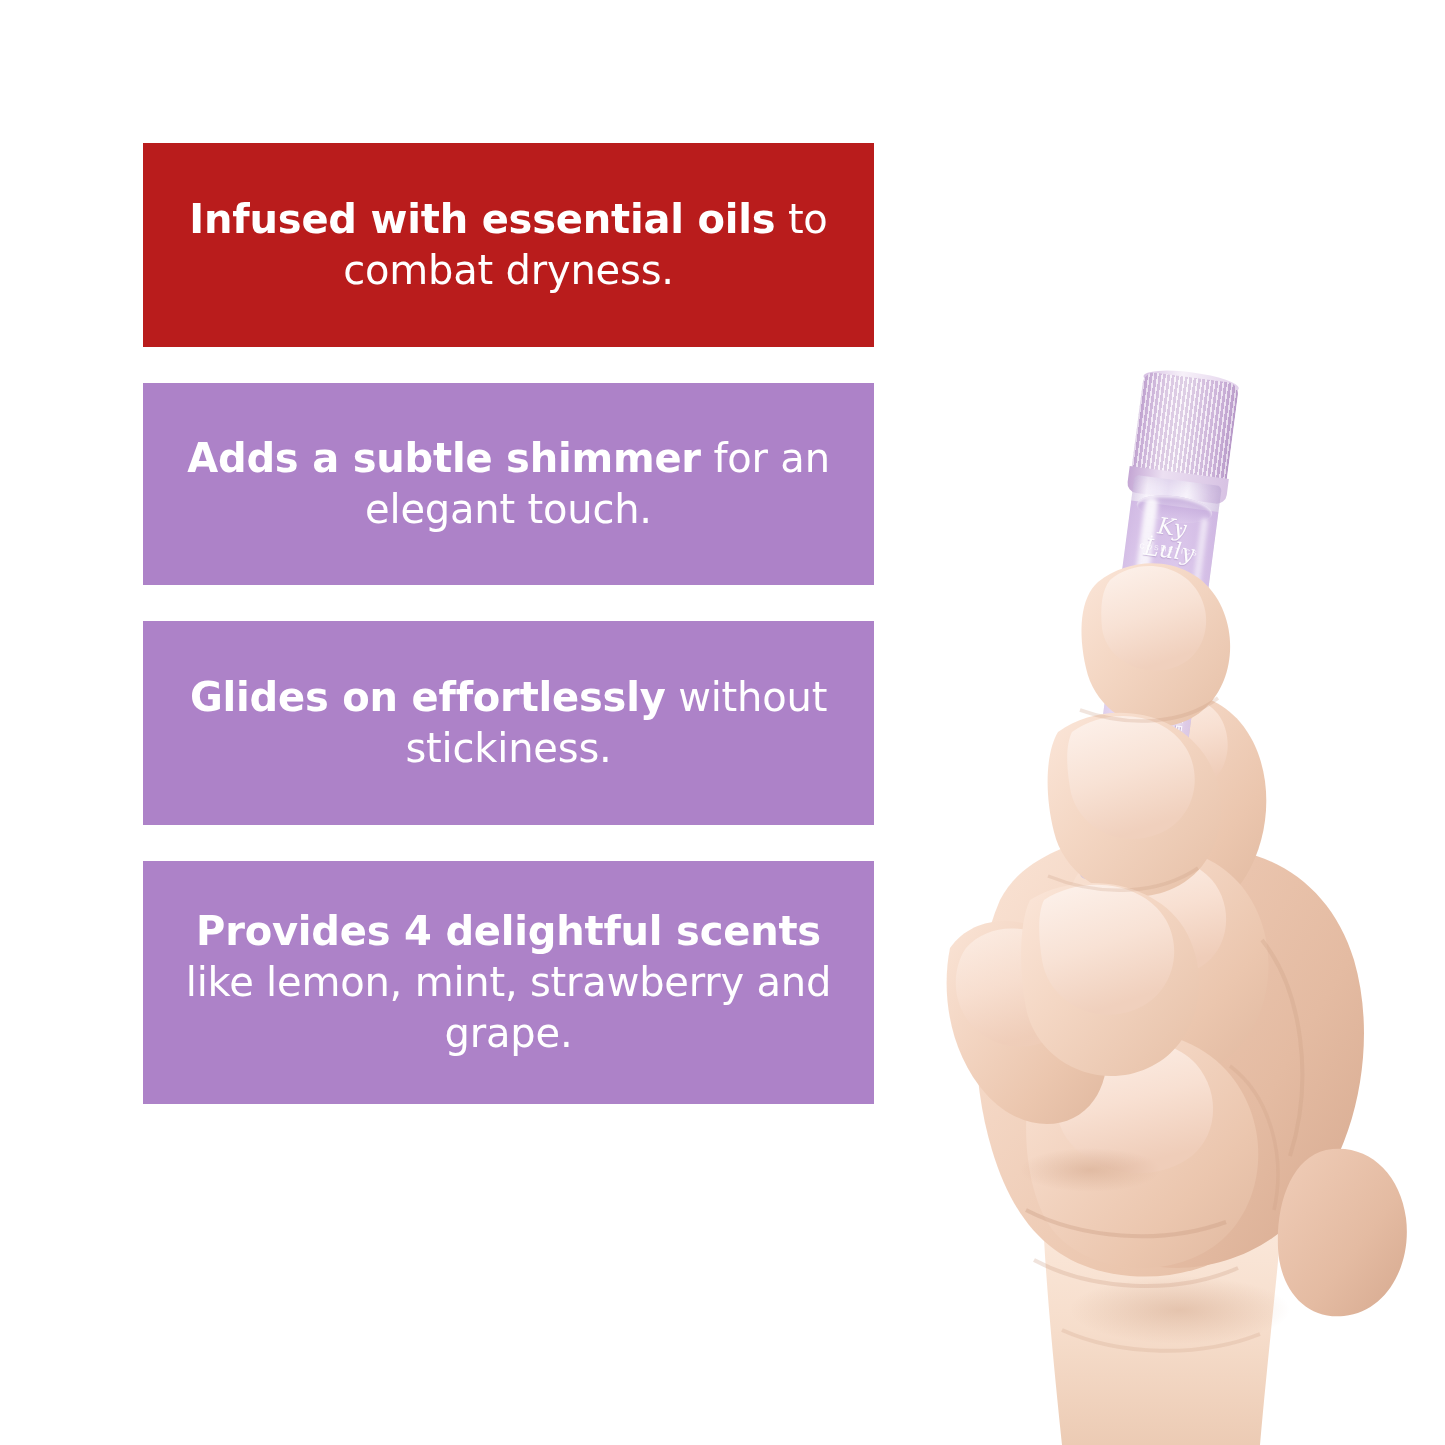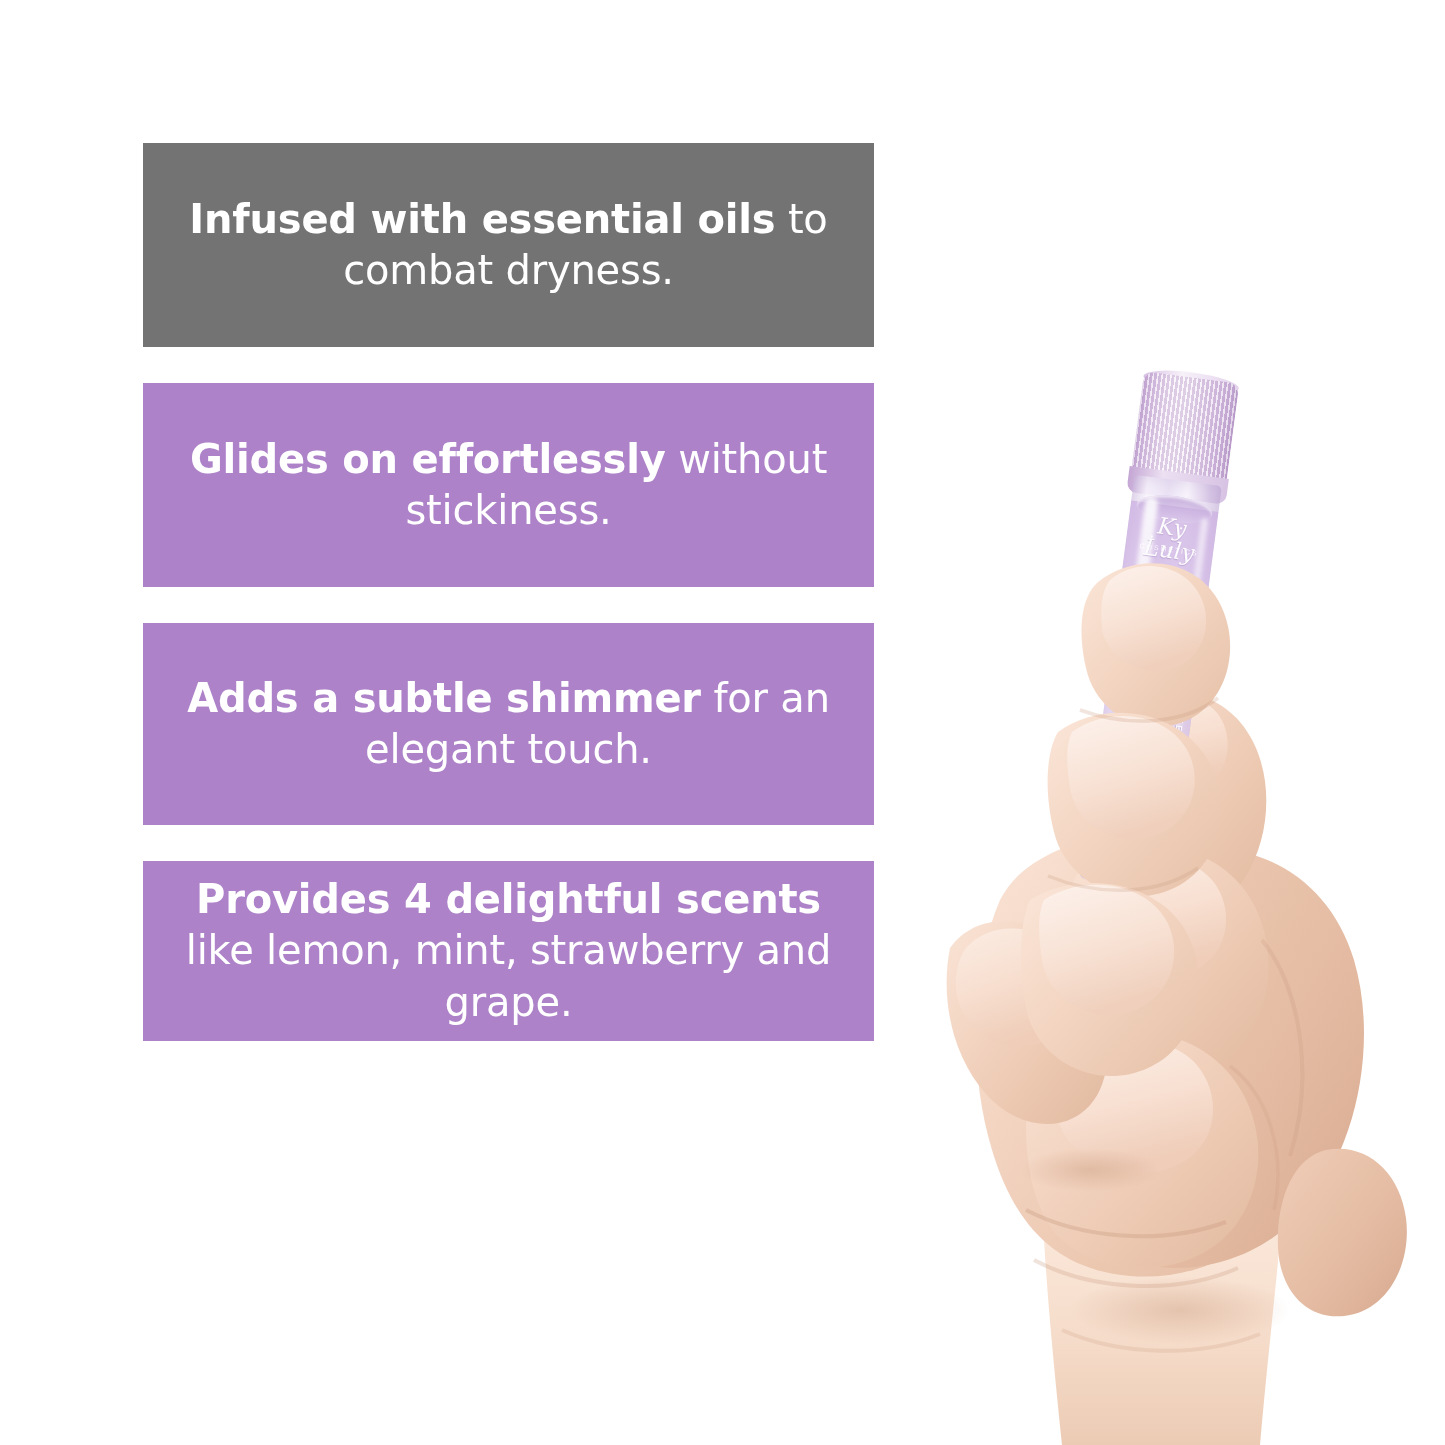--- a/index.html
+++ b/index.html
@@ -52,21 +52,21 @@
     letter-spacing: -0.2px;
   }
   .benefit-text .em {
     font-weight: 700;
   }
 
   .p1 { height: 204px; }
   .p2 { height: 202px; }
   .p3 { height: 204px; }
   .p4 { height: 202px; }
-  .p5 { height: 180px; }
+  .p5 { height: 243px; }
 
   
   #product {
     position: absolute;
     left: 930px;
     top: 350px;
     width: 515px;
     height: 1095px;
   }
 
@@ -247,36 +247,36 @@
     z-index: 2;
   }
 </style>
 </head>
 <body>
 
 <div id="stage">
 
   <div id="benefits">
 
-    <div class="benefit-panel p1" style="background: #737373;">
+    <div class="benefit-panel p1" style="background: #b91c1c;">
       <div class="benefit-text">
         <span class="em">Infused with essential oils</span><span> to combat dryness.</span>
       </div>
     </div>
 
 
+    <div class="benefit-panel p4" style="background: rgb(173, 130, 200);">
+      <div class="benefit-text">
+        <span class="em">Adds a subtle shimmer</span><span> for an elegant touch.</span>
+      </div>
+    </div>
+
     <div class="benefit-panel p3" style="background: rgb(173, 130, 200);">
       <div class="benefit-text">
         <span class="em">Glides on effortlessly</span><span> without stickiness.</span>
-      </div>
-    </div>
-
-    <div class="benefit-panel p4" style="background: rgb(173, 130, 200);">
-      <div class="benefit-text">
-        <span class="em">Adds a subtle shimmer</span><span> for an elegant touch.</span>
       </div>
     </div>
 
     <div class="benefit-panel p5" style="background: rgb(173, 130, 200);">
       <div class="benefit-text">
         <span class="em">Provides 4 delightful scents</span><span> like lemon, mint, strawberry and grape.</span>
       </div>
     </div>
 
   </div>

